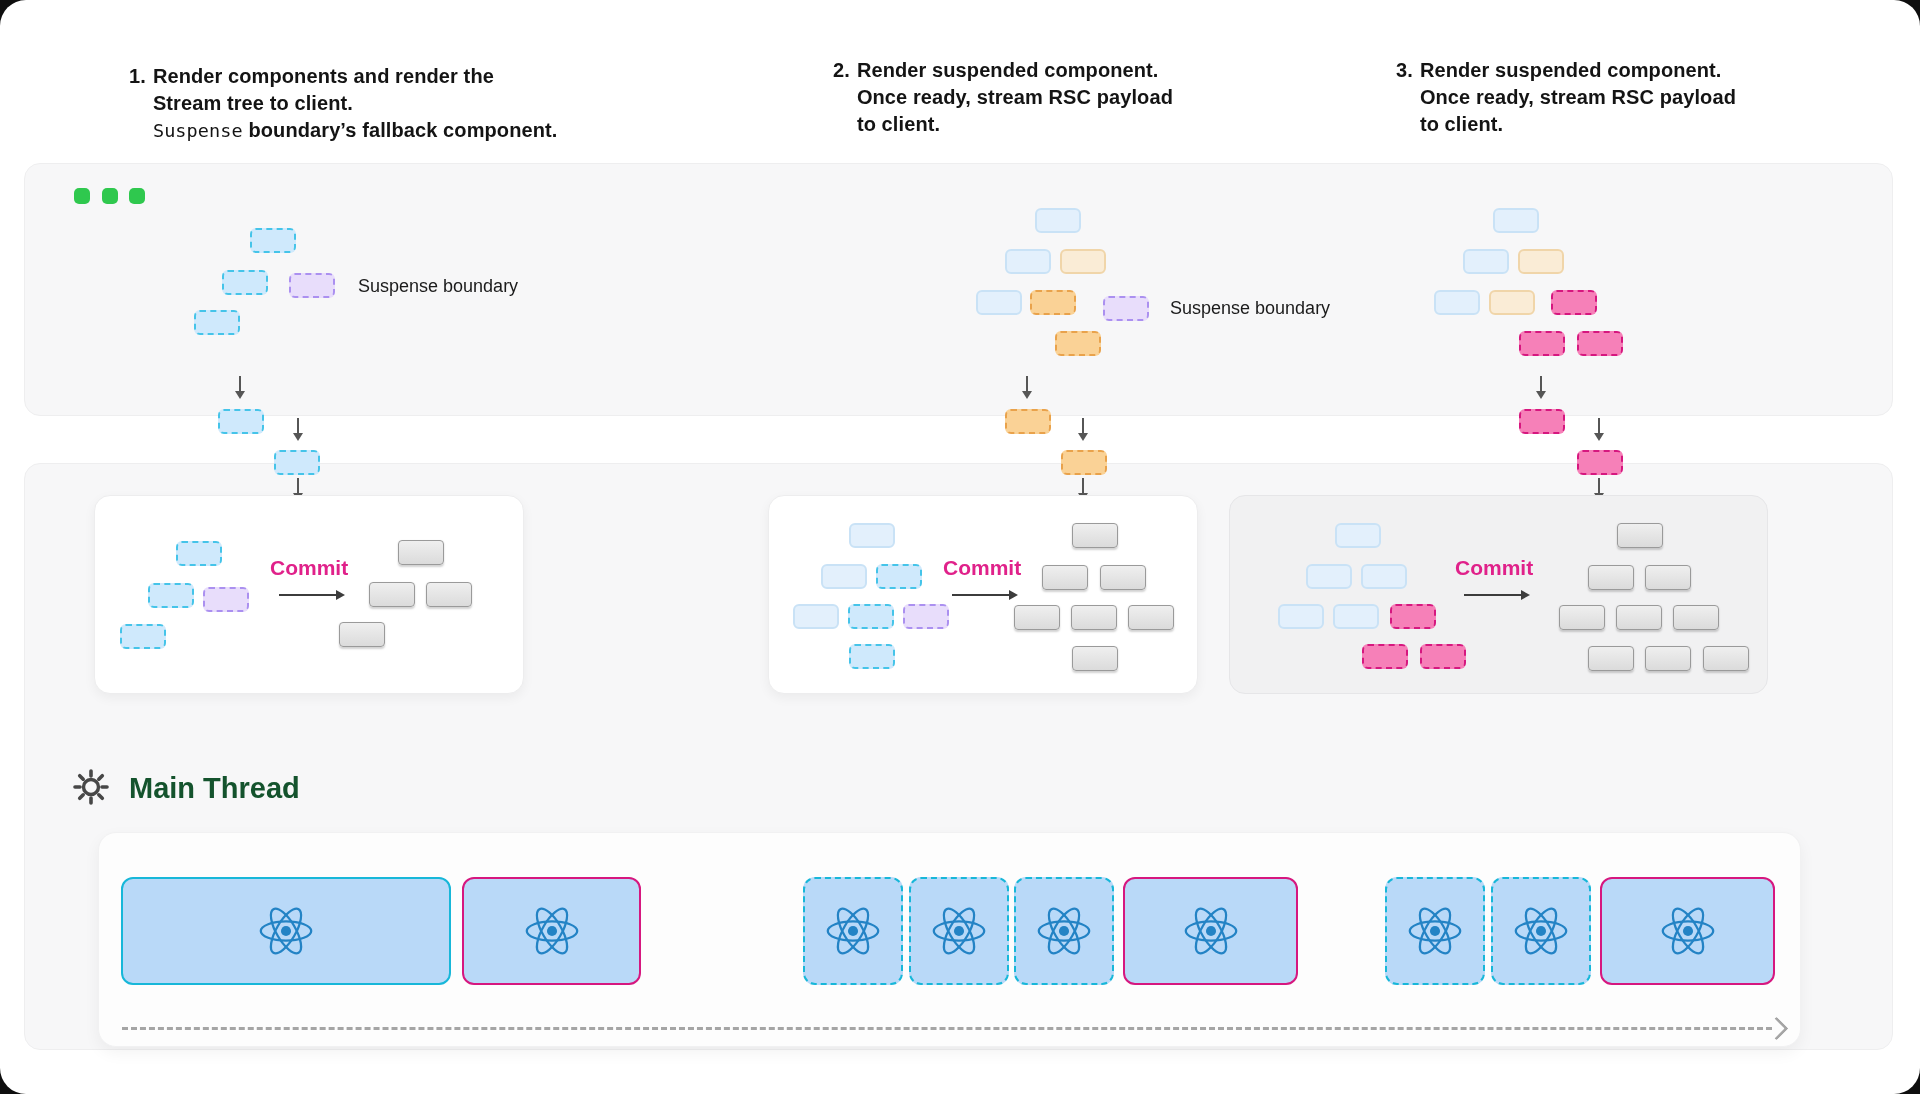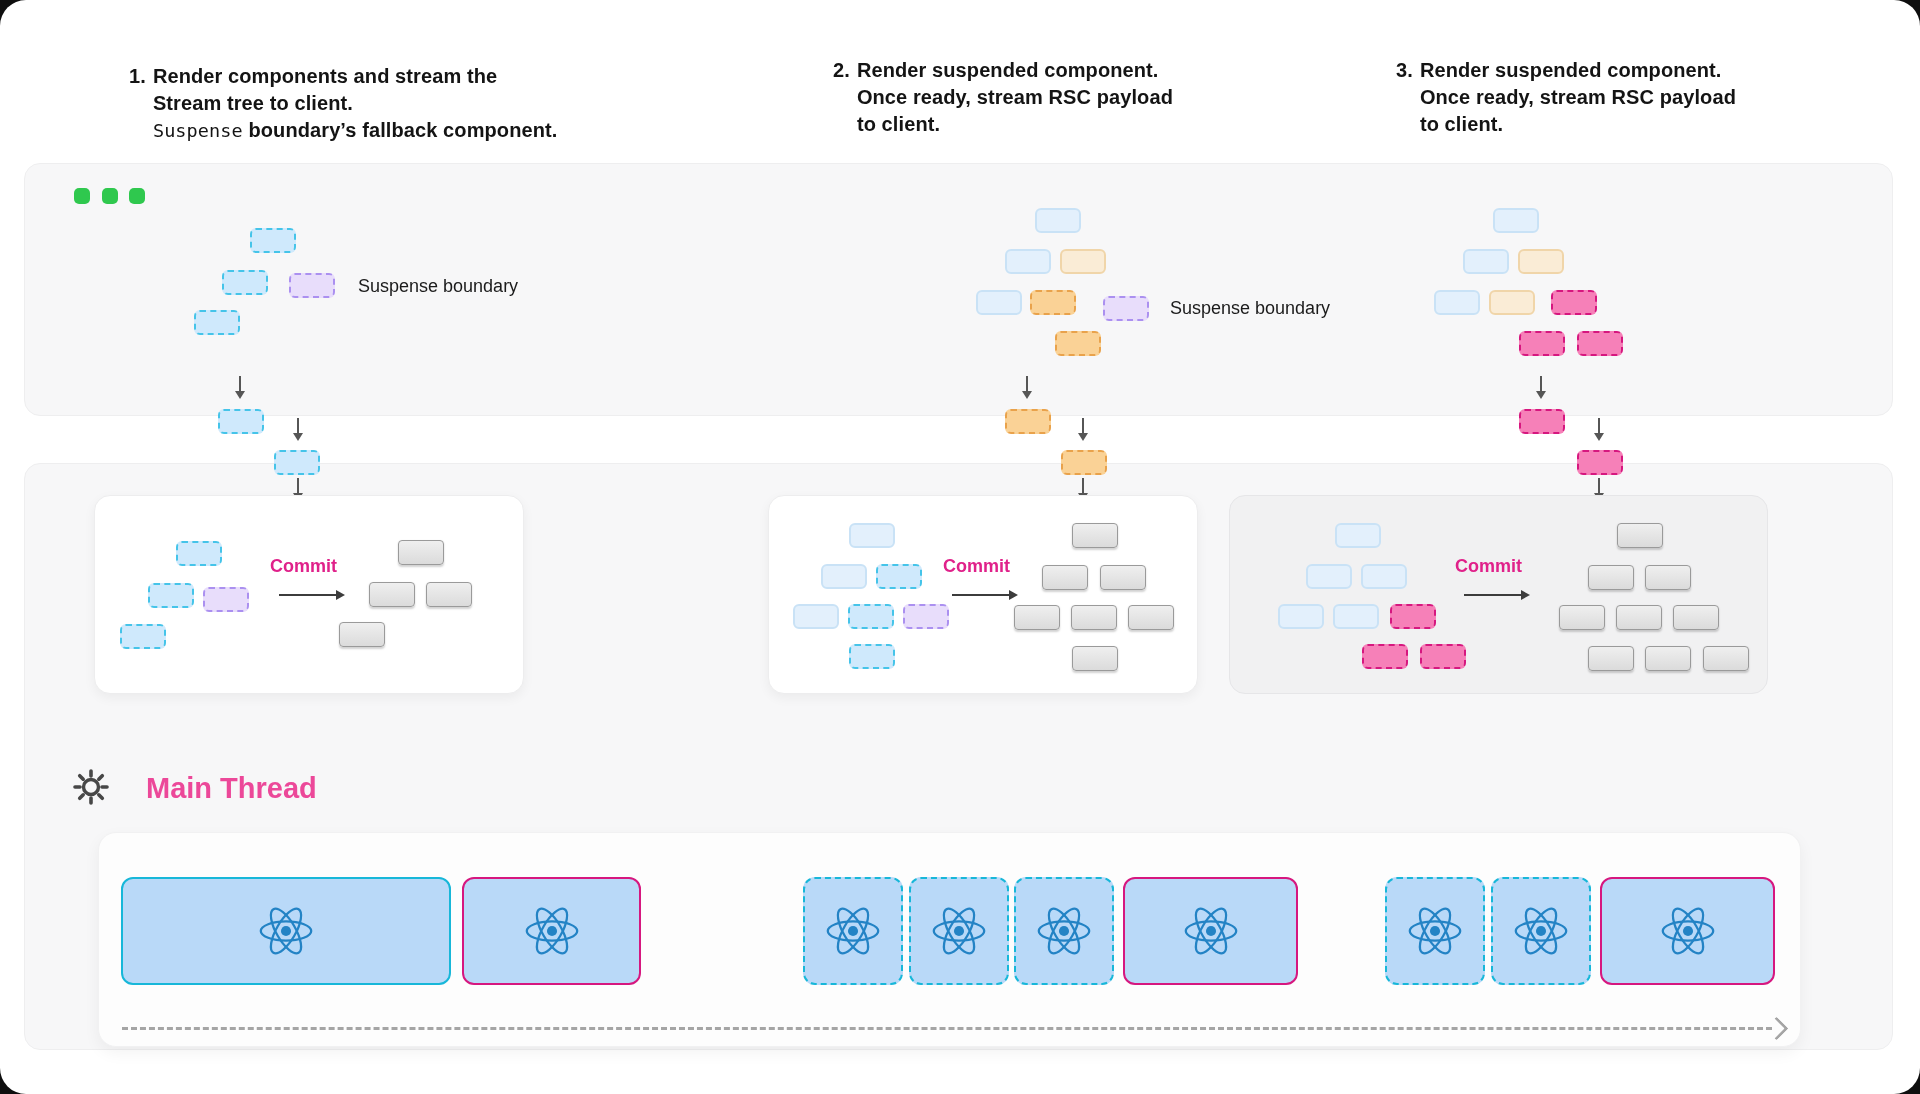--- a/index.html
+++ b/index.html
@@ -29,35 +29,35 @@
   .pk{background:var(--pink-fill,#f680b8);border:2px dashed var(--pink-border,#d6177f)}
   .g {background:linear-gradient(180deg,#efefef,#dbdbdb);border:1.6px solid var(--gray-border,#9a9a9a);
       border-radius:4px;box-shadow:0 1.5px 2px rgba(0,0,0,.18)}
 
   .sus-label{position:absolute;font-size:18px;font-weight:400;color:#1b1b1b}
 
   
   .card{position:absolute;top:495px;width:430px;height:199px;background:#fff;border:1px solid #ededee;
         border-radius:16px;box-shadow:0 4px 12px rgba(0,0,0,.05)}
   .card.pending{width:539px;background:var(--pending-card-bg,#f1f1f2);border-color:#e6e6e8;box-shadow:none}
-  .commit-label{position:absolute;font-size:18px;font-weight:700;color:var(--accent-pink,#e0218a)}
+  .commit-label{position:absolute;font-size:21px;font-weight:700;color:var(--accent-pink,#e0218a)}
 
   
   .arrow-down{position:absolute;width:14px;height:24px}
   .arrow-down::before{content:"";position:absolute;left:6px;top:0;width:2px;height:16px;background:var(--arrow-gray,#565656)}
   .arrow-down::after{content:"";position:absolute;left:2px;top:15px;border-left:5px solid transparent;
                      border-right:5px solid transparent;border-top:8px solid var(--arrow-gray,#565656)}
   .arrow-right{position:absolute;width:66px;height:14px}
   .arrow-right::before{content:"";position:absolute;left:0;top:6px;width:57px;height:2px;background:#3c3c3c}
   .arrow-right::after{content:"";position:absolute;right:0;top:2px;border-top:5px solid transparent;
                       border-bottom:5px solid transparent;border-left:9px solid #3c3c3c}
 
   
   .gear{position:absolute;left:72px;top:768px}
-  .mt-title{position:absolute;left:146px;top:772px;font-size:29px;font-weight:700;color:#ec4899}
+  .mt-title{position:absolute;left:129px;top:772px;font-size:29px;font-weight:700;color:#14532d}
   .mt-panel{position:absolute;left:98px;top:832px;width:1703px;height:215px;background:#fdfdfd;
             border:1px solid #f1f1f2;border-radius:18px;box-shadow:0 6px 16px rgba(0,0,0,.05)}
   .mt-box{position:absolute;top:877px;height:108px;border-radius:12px;background:var(--mt-box-fill,#b9d9f8);
           display:flex;align-items:center;justify-content:center}
   .mt-cyan{border:2.5px solid var(--mt-cyan-border,#17b7d9)}
   .mt-dash{border:2.5px dashed var(--mt-cyan-border,#17b7d9)}
   .mt-pink{border:2.5px solid var(--pink-border,#d6177f)}
   .timeline{position:absolute;left:122px;top:1027px;width:1650px;height:0;border-top:3px dashed var(--timeline-gray,#a5a5a5)}
   .timeline-head{position:absolute;left:1768px;top:1020px;width:17px;height:17px;border-radius:2px;
                  border-top:3px solid var(--timeline-gray,#a5a5a5);border-right:3px solid var(--timeline-gray,#a5a5a5);
@@ -75,21 +75,21 @@
         <ellipse rx="10" ry="3.8" transform="rotate(60)"></ellipse>
         <ellipse rx="10" ry="3.8" transform="rotate(120)"></ellipse>
         <circle r="2" style="fill:var(--react-blue,#2383c5)" stroke="none"></circle>
       </g>
     </defs>
   </svg>
 
   <div class="step" style="left:129px;top:63px">
     <span>1.</span>
     <span>
-      <span class="ln">Render components and stream the</span>
+      <span class="ln">Render components and render the</span>
       <span class="ln">Stream tree to client.</span>
       <span class="ln"><span class="code">Suspense</span><span> boundary’s fallback component.</span></span>
     </span>
   </div>
 
   <div class="step" style="left:833px;top:57px">
     <span>2.</span>
     <span>
       <span class="ln">Render suspended component.</span>
       <span class="ln">Once ready, stream RSC payload</span>

